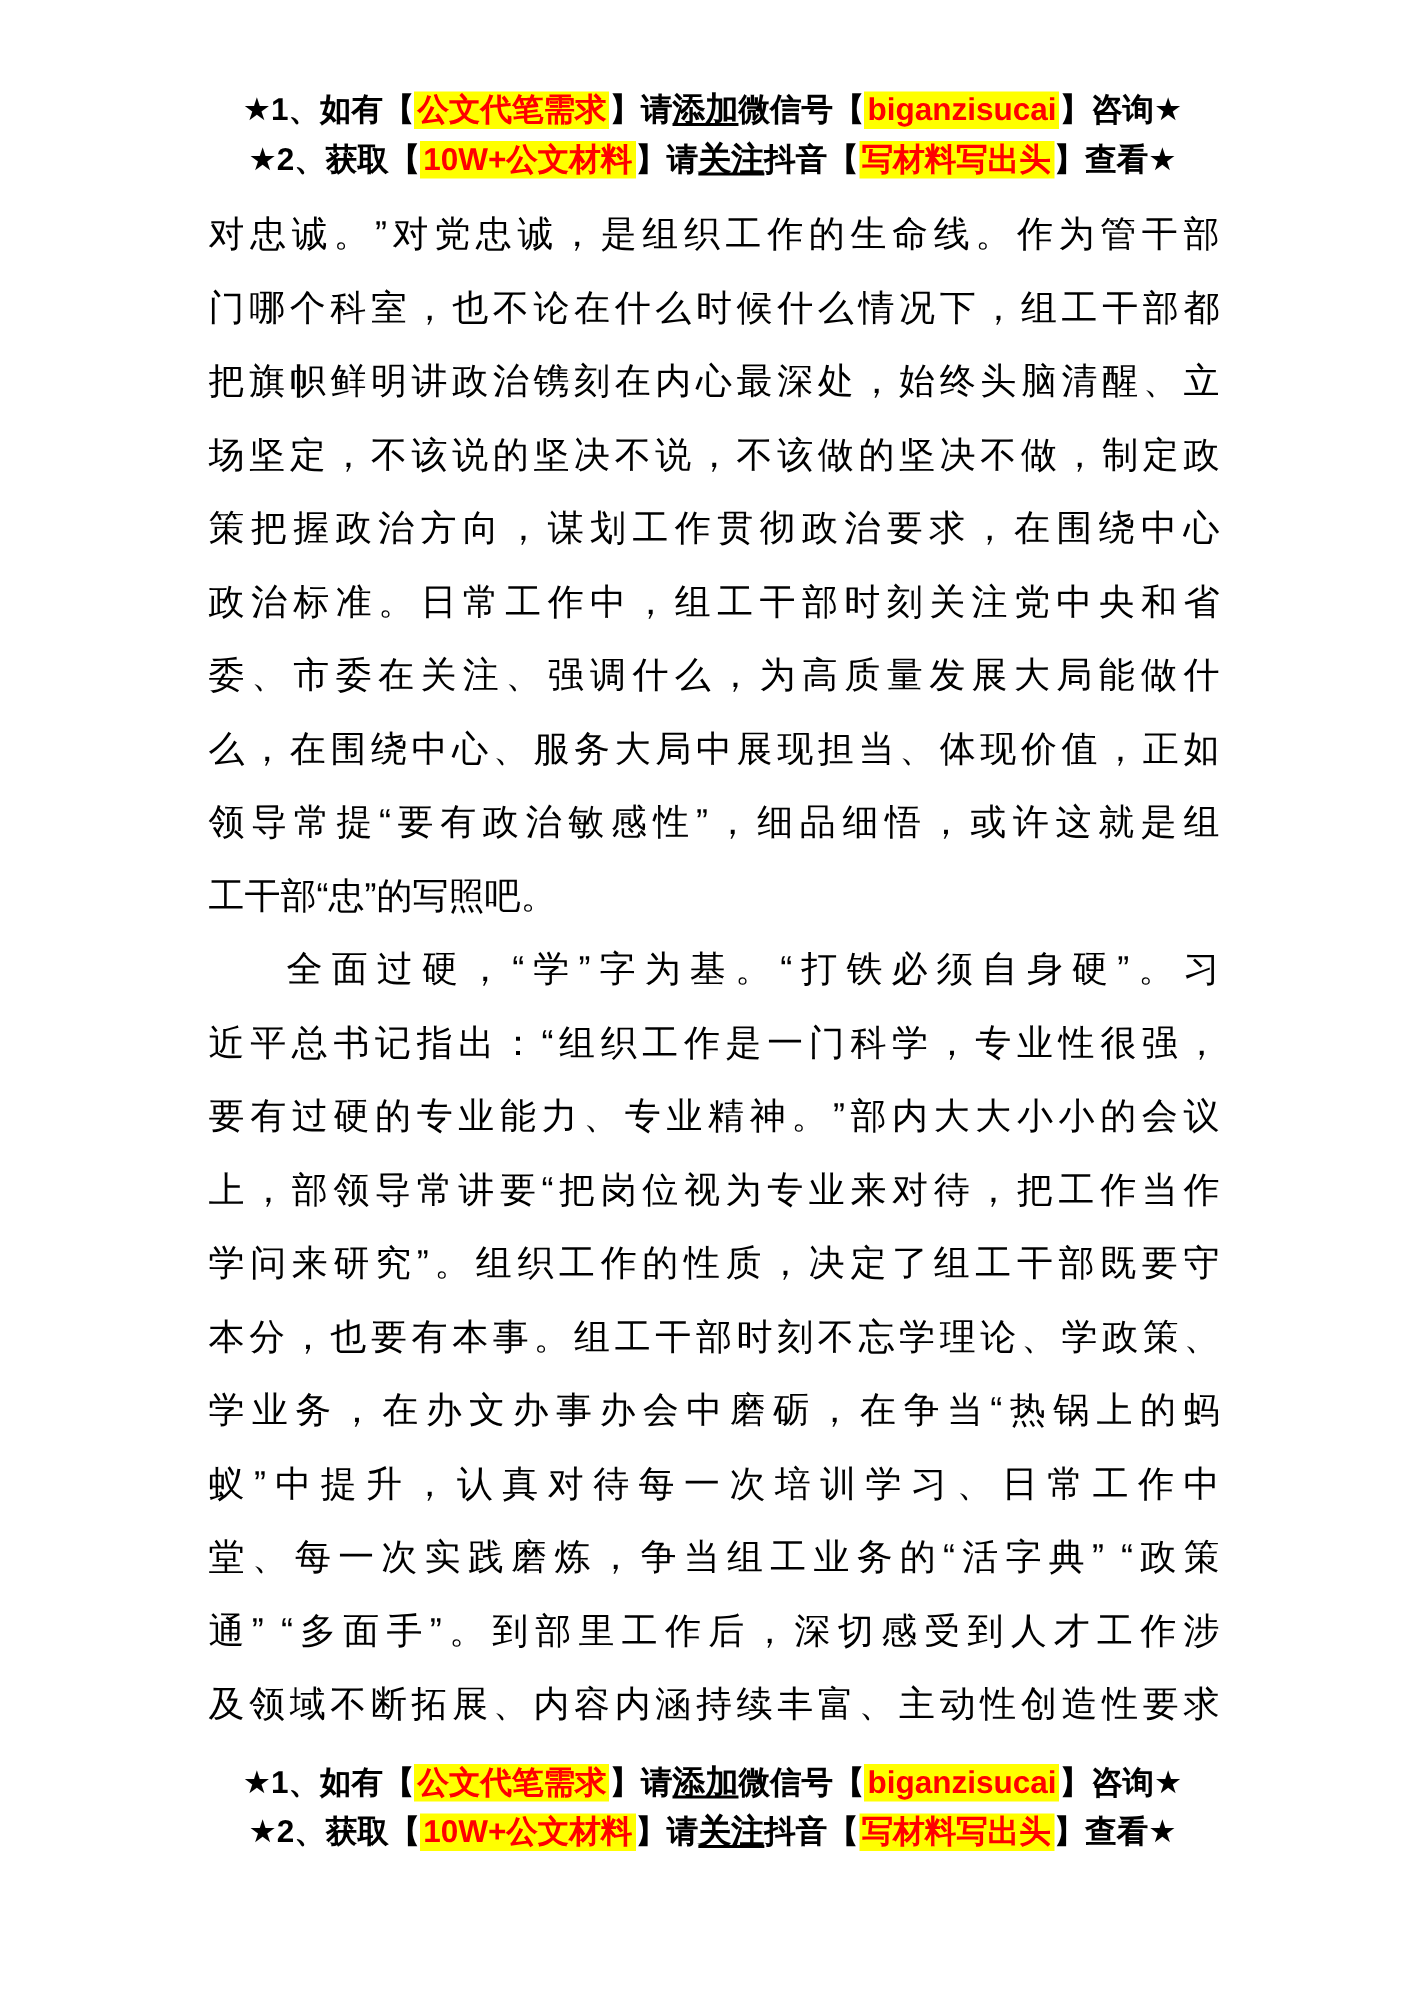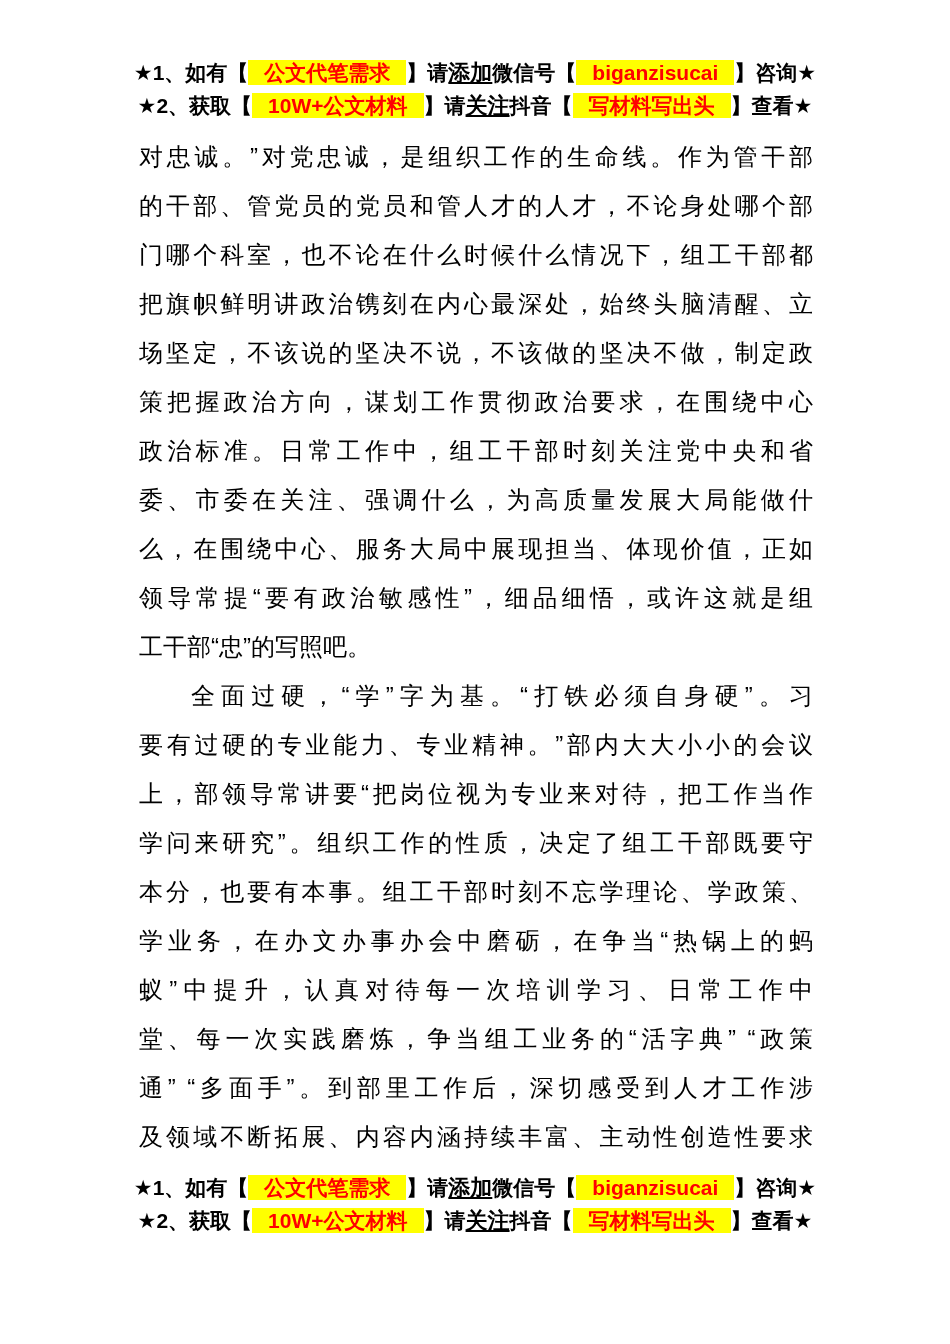--- a/index.html
+++ b/index.html
@@ -20,21 +20,21 @@
     font-size: 21px;
     color: var(--text-color, #000000);
   }
   .banner-top { padding-top: 56px; }
   .banner-bottom { margin-top: 10px; }
   .banner-line { line-height: 33px; height: 33px; white-space: nowrap; }
   .seg-plain { color: var(--text-color, #000000); text-align: right; }
   .seg-hl {
     color: var(--hl-text, #ff0000);
     background: var(--hl-bg, #ffff00);
-    padding: 1px 16px;
+    padding: 1px 2px;
   }
   .seg-u { }
   .seg-big {
     font-size: 22px;
     text-decoration: underline;
     color: var(--text-color, #000000);
   }
   
   .content {
     width: 674px;
@@ -59,33 +59,33 @@
 <body>
 
 <div class="page">
   <div class="banner banner-top">
       <div class="banner-line"><span class="seg-plain">★1、如有【</span><span class="seg-hl">公文代笔需求</span><span class="seg-plain">】请</span><span class="seg-big">添加</span><span class="seg-plain">微信号【</span><span class="seg-hl seg-u">biganzisucai</span><span class="seg-plain">】咨询★</span></div>
       <div class="banner-line"><span class="seg-plain">★2、获取【</span><span class="seg-hl">10W+公文材料</span><span class="seg-plain">】请</span><span class="seg-big">关注</span><span class="seg-plain">抖音【</span><span class="seg-hl seg-u">写材料写出头</span><span class="seg-plain">】查看★</span></div>
     </div>
   <div class="content">
       <div class="para">
         <div class="line">对忠诚。”对党忠诚，是组织工作的生命线。作为管干部</div>
-        <div class="line">的干部、管党员的党员和管人才的人才，不论身处哪个部</div>
         <div class="line">门哪个科室，也不论在什么时候什么情况下，组工干部都</div>
         <div class="line">把旗帜鲜明讲政治镌刻在内心最深处，始终头脑清醒、立</div>
         <div class="line">场坚定，不该说的坚决不说，不该做的坚决不做，制定政</div>
         <div class="line">策把握政治方向，谋划工作贯彻政治要求，在围绕中心</div>
         <div class="line">政治标准。日常工作中，组工干部时刻关注党中央和省</div>
         <div class="line">委、市委在关注、强调什么，为高质量发展大局能做什</div>
         <div class="line">么，在围绕中心、服务大局中展现担当、体现价值，正如</div>
         <div class="line">领导常提“要有政治敏感性”，细品细悟，或许这就是组</div>
         <div class="line line-end">工干部“忠”的写照吧。</div>
       </div>
       <div class="para">
         <div class="line first-indent">全面过硬，“学”字为基。“打铁必须自身硬”。习</div>
+        <div class="line">近平总书记指出：“组织工作是一门科学，专业性很强，</div>
         <div class="line">要有过硬的专业能力、专业精神。”部内大大小小的会议</div>
         <div class="line">上，部领导常讲要“把岗位视为专业来对待，把工作当作</div>
         <div class="line">学问来研究”。组织工作的性质，决定了组工干部既要守</div>
         <div class="line">本分，也要有本事。组工干部时刻不忘学理论、学政策、</div>
         <div class="line">学业务，在办文办事办会中磨砺，在争当“热锅上的蚂</div>
         <div class="line">蚁”中提升，认真对待每一次培训学习、日常工作中</div>
         <div class="line">堂、每一次实践磨炼，争当组工业务的“活字典” “政策</div>
         <div class="line">通” “多面手”。到部里工作后，深切感受到人才工作涉</div>
         <div class="line">及领域不断拓展、内容内涵持续丰富、主动性创造性要求</div>
       </div>

